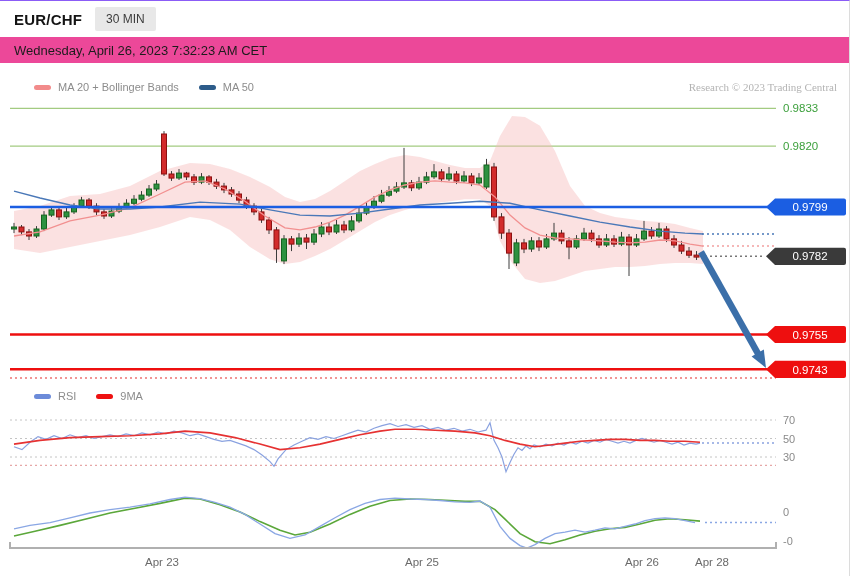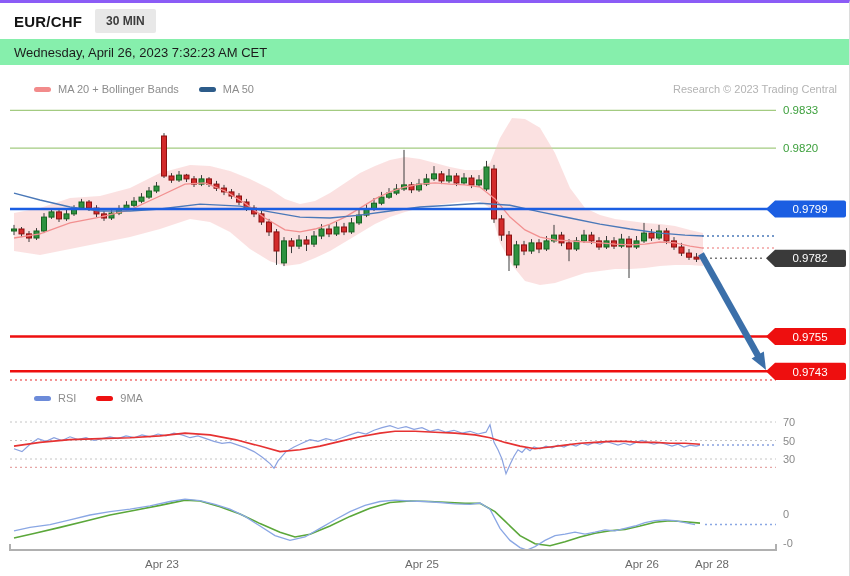--- a/index.html
+++ b/index.html
@@ -1,28 +1,28 @@
 <!DOCTYPE html>
 <html><head>
 <meta charset="utf-8">
 <style>
   html,body{margin:0;padding:0;}
   body{width:850px;height:576px;position:relative;background:#ffffff;overflow:hidden;
        font-family:"Liberation Sans","DejaVu Sans",sans-serif;-webkit-font-smoothing:antialiased;}
-  .page{position:absolute;inset:0;border-top:3px solid #8b5cf6;border-right:1px solid #dcdcdc;}
+  .page{position:absolute;inset:0;border-top:1px solid #8b5cf6;border-right:1px solid #dcdcdc;}
   .hdr{position:absolute;top:0;left:0;right:0;height:36px;display:flex;align-items:center;
        padding-left:14px;border-bottom:1px solid #e3e3e3;background:#fff;z-index:3;}
   .sym{font-size:15px;font-weight:700;color:#141414;letter-spacing:.2px;}
-  .tf{margin-left:13px;background:#e8e8e8;color:#3c3c3c;font-size:12px;padding:5px 11px;border-radius:2px;font-weight:bold;}
+  .tf{margin-left:13px;background:#e8e8e8;color:#3c3c3c;font-size:12px;padding:5px 11px;border-radius:2px;}
   .dt{position:absolute;top:36px;left:0;right:0;height:26px;line-height:27px;padding-left:14px;
-      font-size:13px;color:#1c1c1c;background:#86efac;z-index:3;}
+      font-size:13px;color:#1c1c1c;background:#ec4899;z-index:3;}
   .legend{position:absolute;left:14px;display:flex;align-items:center;font-size:11px;color:#8c8c8c;z-index:2;margin-left:20px;}
   .item{display:flex;align-items:center;margin-right:20px;}
   .sw{display:inline-block;width:17px;height:5px;border-radius:2.5px;margin-right:7px;}
-  .credit{position:absolute;top:80px;right:12px;font-size:11px;color:#b3b3b3;z-index:2;}
+  .credit{position:absolute;top:80px;right:12px;font-size:11px;color:#b3b3b3;z-index:2;font-family:Liberation Serif, serif;}
   svg{position:absolute;top:0;left:0;z-index:1;}
   svg text{font-family:"Liberation Sans","DejaVu Sans",sans-serif;}
 </style>
 </head>
 <body>
 
 <div class="page">
 
   <div class="hdr">
     <span class="sym">EUR/CHF</span>

